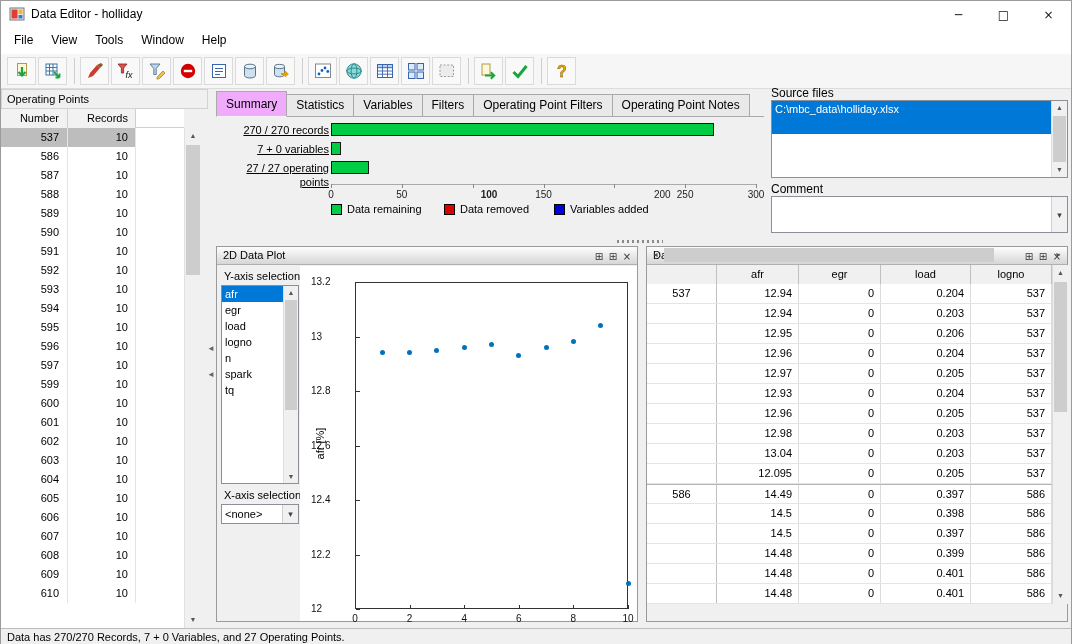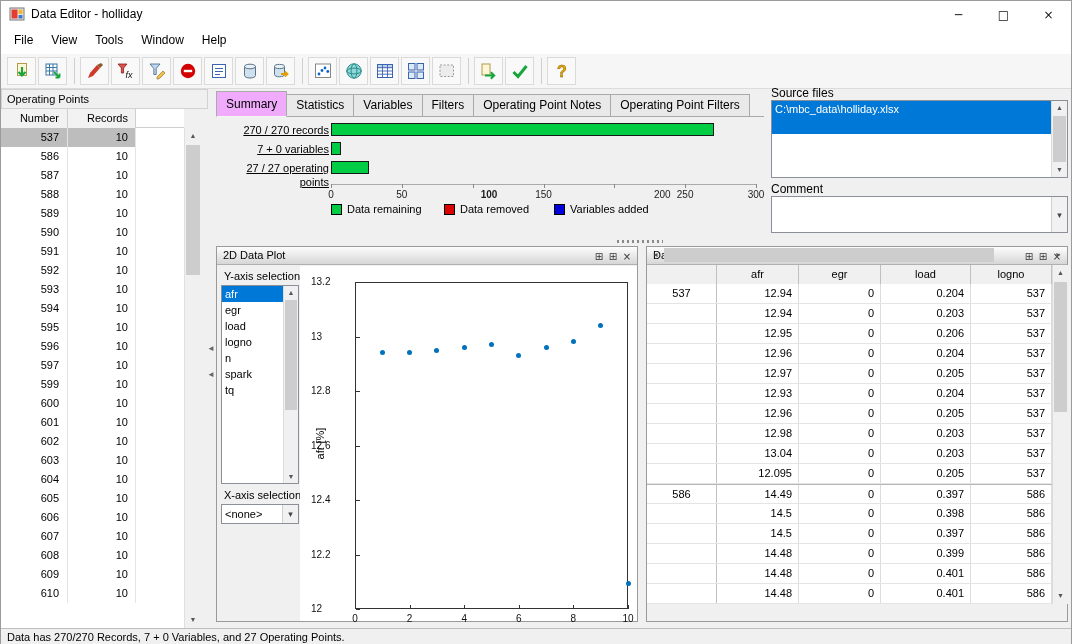--- a/index.html
+++ b/index.html
@@ -301,22 +301,22 @@
     </div>
   </div>
   <span class="col-arrow" style="top:343px;">◄</span>
   <span class="col-arrow" style="top:369px;">◄</span>
 
   <div id="tabstrip">
       <span class="tab active">Summary</span>
       <span class="tab">Statistics</span>
       <span class="tab">Variables</span>
       <span class="tab">Filters</span>
+      <span class="tab">Operating Point Filters</span>
       <span class="tab">Operating Point Notes</span>
-      <span class="tab">Operating Point Filters</span>
     </div>
   <div id="summary">
       <div class="sum-label" style="top: 6px;">270 / 270 records</div>
       <div class="sum-bar" style="left: 115px; top: 6px; width: 382.5px; background: rgb(0, 204, 68);"></div>
       <div class="sum-label" style="top: 25px;">7 + 0 variables</div>
       <div class="sum-bar" style="left: 115px; top: 25px; width: 9.91667px; background: rgb(0, 204, 68);"></div>
       <div class="sum-label" style="top: 44px;">27 / 27 operating points</div>
       <div class="sum-bar" style="left: 115px; top: 44px; width: 38.25px; background: rgb(0, 204, 68);"></div>
       <div class="sum-axis" style="left: 115px; top: 67px; width: 425px; height: 1px;"></div>
       <div class="sum-tick" style="left: 115px; top: 67px;"></div>

